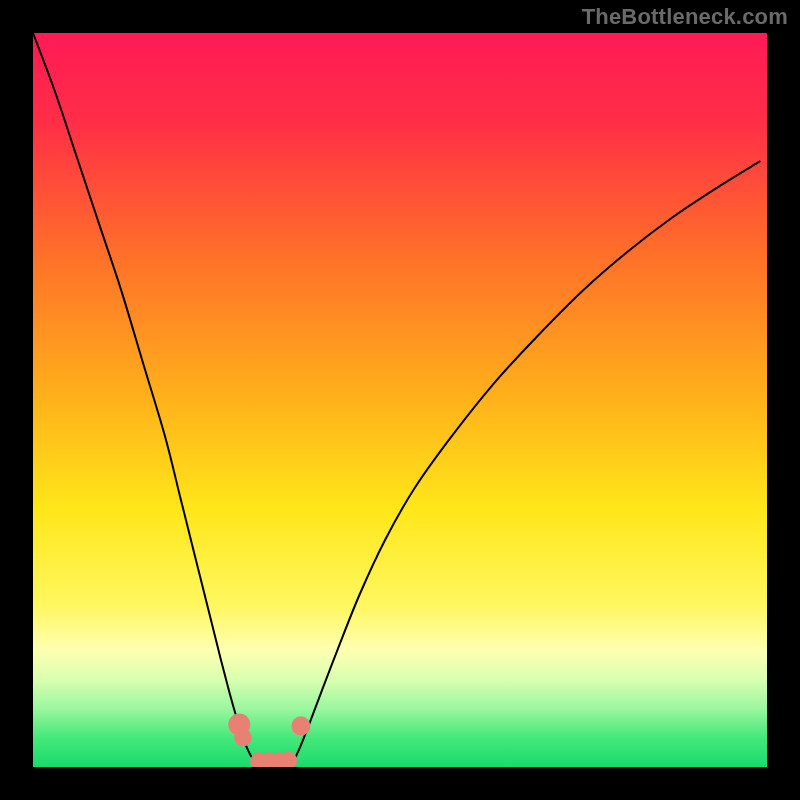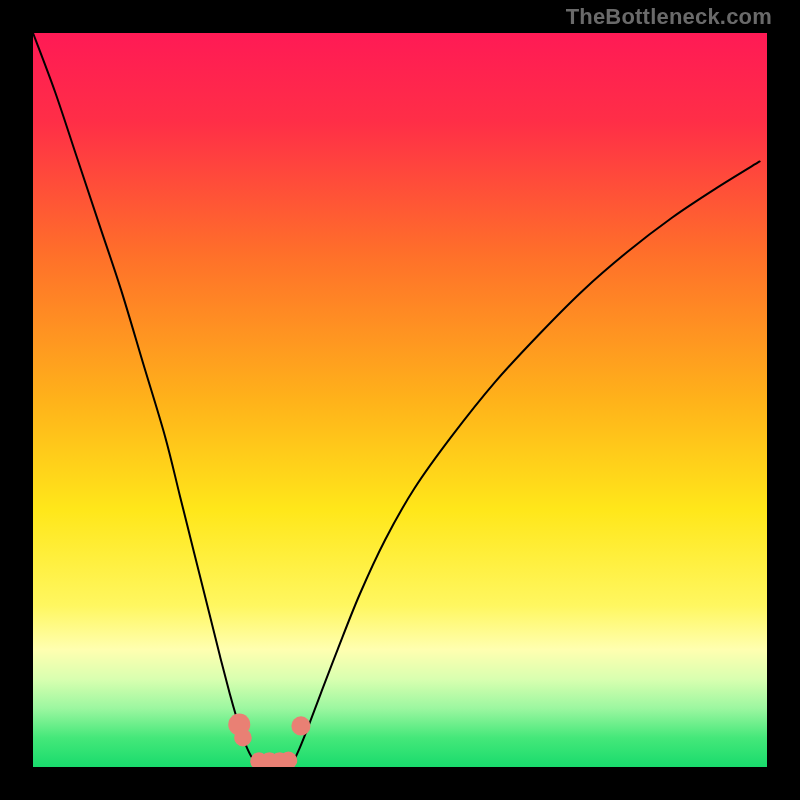--- a/index.html
+++ b/index.html
@@ -22,21 +22,21 @@
     position: absolute;
     left: 33px;
     top: 33px;
     width: 734px;
     height: 734px;
     overflow: hidden;
   }
   .watermark {
     position: absolute;
     top: 4px;
-    right: 28px;
+    right: 12px;
     font-family: Arial, Helvetica, sans-serif;
     font-size: 22px;
     font-weight: 550;
     color: #6a6a6a;
     letter-spacing: 0.2px;
     margin-left: 45px;
   }
   svg { display: block; }
 </style>
 </head>

